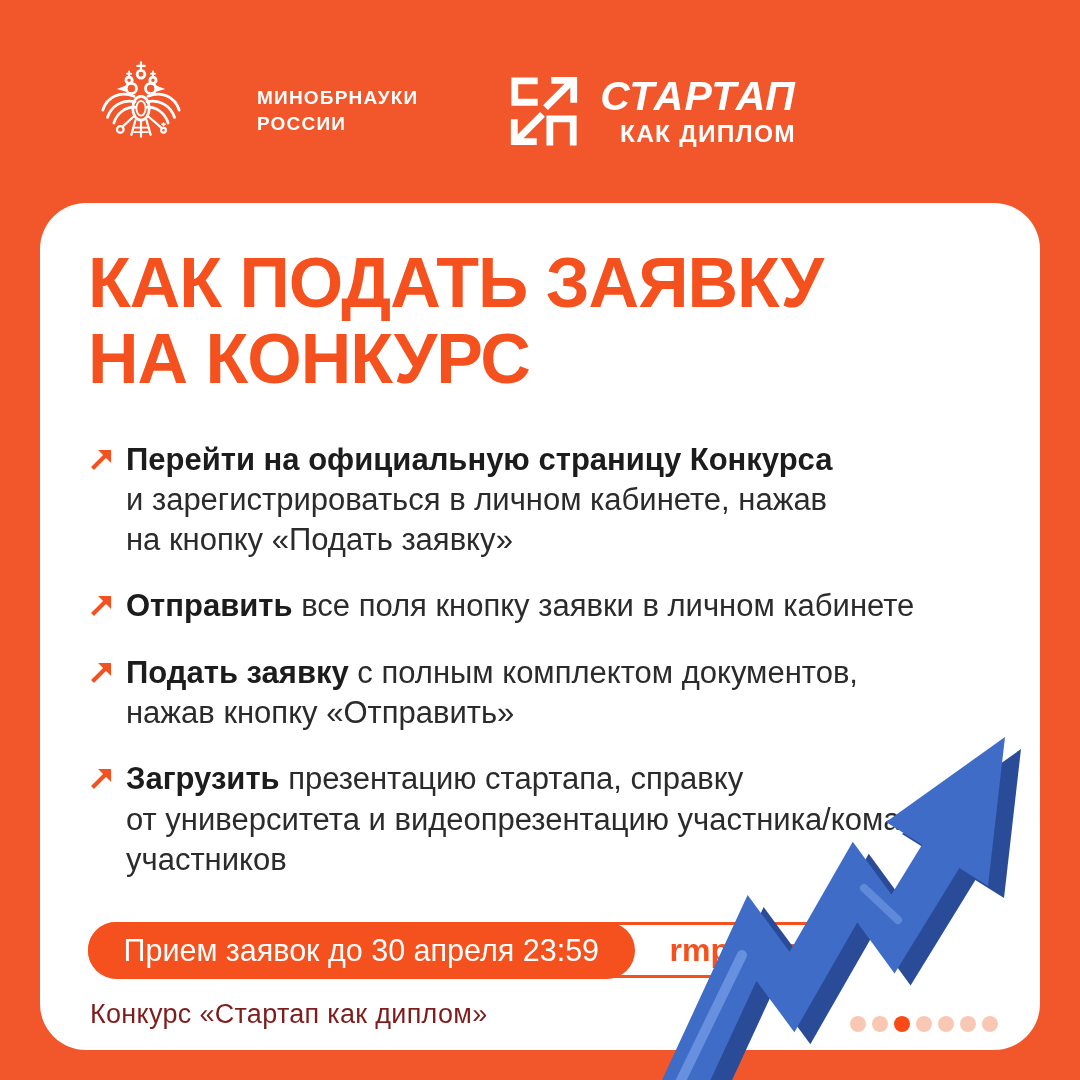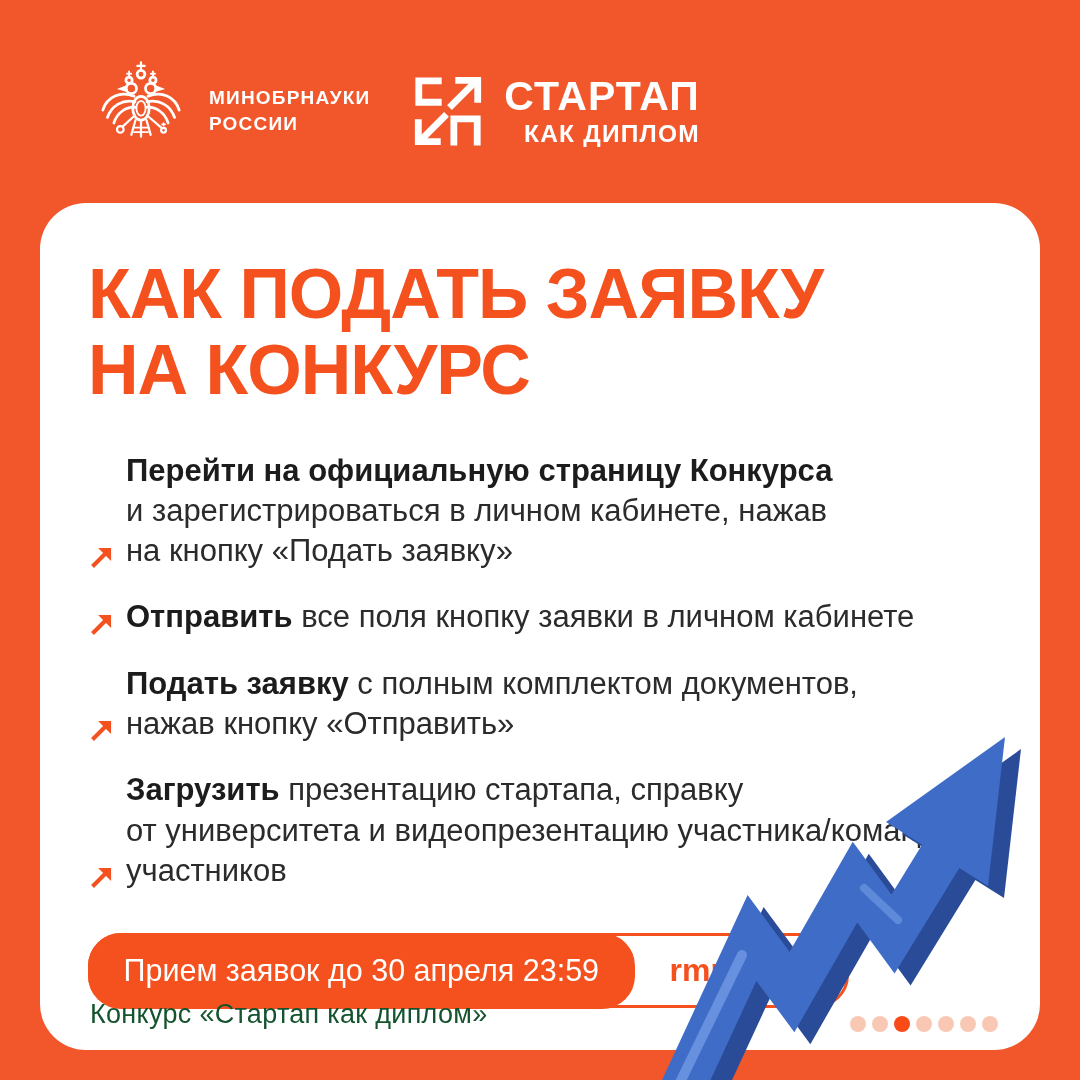--- a/index.html
+++ b/index.html
@@ -2,65 +2,65 @@
 <html><head>
 <meta charset="utf-8">
 <style>
   html,body{margin:0;padding:0;background:#333;}
   .poster{
     position:relative;width:1080px;height:1080px;overflow:hidden;
     background:#F1572B;
     font-family:"Liberation Sans","DejaVu Sans",sans-serif;
   }
   
-  .header{position:absolute;left:95px;top:58px;display:flex;align-items:center;}
+  .header{position:absolute;left:95px;top:58px;display:flex;align-items:center;gap:48px;}
   .emblem{width:92px;height:106px;flex:none;}
   .ministry-name{
     margin-left:22px;color:#ffffff;font-size:19px;font-weight:600;
     letter-spacing:1.2px;line-height:1.35;white-space:pre-line;
   }
   .brand{display:flex;align-items:center;margin-left:38px;}
   .brand-mark{width:80px;height:74px;flex:none;}
   .brand-word{margin-left:16px;color:#fff;}
-  .brand-line1{font-size:41px;font-weight:bold;letter-spacing:1px;line-height:1;}
+  .brand-line1{font-size:41px;font-weight:bold;letter-spacing:1px;line-height:1;font-style:italic;}
   .brand-line2{font-size:24.5px;font-weight:600;letter-spacing:1.2px;line-height:1;margin-top:5px;text-align:right;}
   
   .card{
     position:absolute;left:40px;right:40px;top:203px;bottom:30px;
-    background:#ffffff;border-radius:46px;padding:49px 48px 0 48px;box-sizing:border-box;
+    background:#ffffff;border-radius:46px;padding:38px 48px 0 48px;box-sizing:border-box;
   }
   .card-title{
     color:#F4511E;font-size:70px;font-weight:bold;letter-spacing:-1px;
     line-height:1.09;white-space:pre-line;margin-top:4px;
   }
   .steps{margin-top:42px;max-width:880px;}
-  .step{display:flex;align-items:flex-end;margin-bottom:26px;}
+  .step{display:flex;align-items:flex-start;margin-bottom:26px;}
   .step-icon{width:27px;height:27px;flex:none;margin-top:6px;margin-right:11px;}
   .step-text{
     font-size:31px;line-height:1.3;color:#2b2b2b;white-space:pre-line;
   }
   .step-bold{font-weight:bold;color:#1c1c1c;}
   
   .deadline{
     display:inline-flex;align-items:stretch;margin-top:16px;
     background:#ffffff;border:3.5px solid #F4511E;border-radius:33px;
   }
   .deadline-left{
     margin:-3.5px;background:#F4511E;border-radius:33px;
-    display:flex;align-items:center;height:76px;padding:0 36px;
+    display:flex;align-items:center;height:57px;padding:0 36px;
     color:#ffffff;font-size:30.5px;font-weight:500;white-space:nowrap;
   }
   .deadline-site{
     display:flex;align-items:center;padding:0 38px;
     color:#F4511E;font-size:32px;font-weight:bold;white-space:nowrap;
   }
   
   .card-footer{
     position:absolute;left:50px;bottom:20px;
-    color:#14532d;font-size:27px;letter-spacing:0.3px;
+    color:#7f1d1d;font-size:27px;letter-spacing:0.3px;
   }
   .dots{position:absolute;right:42px;bottom:18px;display:flex;gap:6px;}
   .dot{width:16px;height:16px;border-radius:50%;background:#F9C8B4;}
   .dot.active{background:#FA4A18;}
   
   .growth-arrow{
     position:absolute;left:560px;top:640px;width:520px;height:540px;
     pointer-events:none;z-index:5;
   }
 </style>

